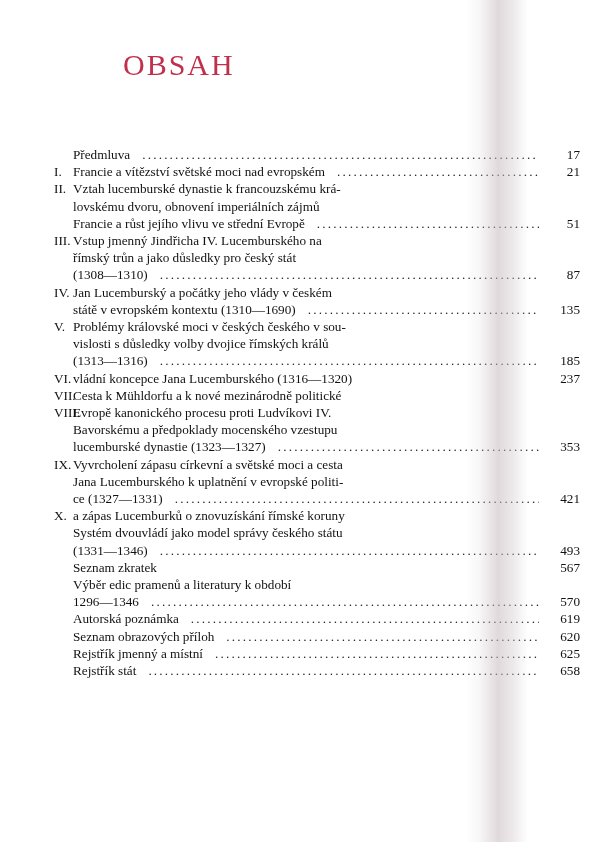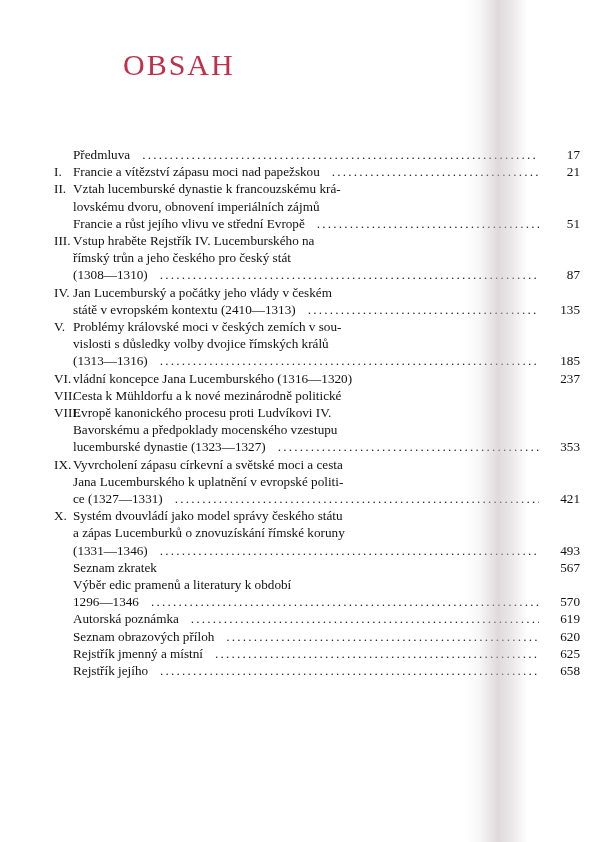--- a/index.html
+++ b/index.html
@@ -132,21 +132,21 @@
             <span class="line-text">Předmluva</span>
             <span class="leader">........................................................................................................................................................................................................</span>
             <span class="pageno">17</span>
           </div>
         </div>
       </div>
       <div class="toc-row">
         <div class="num">I.</div>
         <div class="entry">
           <div class="line">
-            <span class="line-text">Francie a vítězství zápasu moci nad papežskou</span>
+            <span class="line-text">Francie a vítězství světské moci nad evropském</span>
             <span class="leader">........................................................................................................................................................................................................</span>
             <span class="pageno">21</span>
           </div>
         </div>
       </div>
       <div class="toc-row">
         <div class="num">II.</div>
         <div class="entry">
           <div class="line">
             <span class="line-text">Vztah lucemburské dynastie k francouzskému krá-</span>
@@ -158,50 +158,50 @@
             <span class="line-text">Francie a růst jejího vlivu ve střední Evropě</span>
             <span class="leader">........................................................................................................................................................................................................</span>
             <span class="pageno">51</span>
           </div>
         </div>
       </div>
       <div class="toc-row">
         <div class="num">III.</div>
         <div class="entry">
           <div class="line">
-            <span class="line-text">Vstup hraběte Rejstřík IV. Lucemburského na</span>
-          </div>
-          <div class="line">
-            <span class="line-text">římský trůn a jeho českého pro český stát</span>
+            <span class="line-text">Vstup jmenný Jindřicha IV. Lucemburského na</span>
+          </div>
+          <div class="line">
+            <span class="line-text">římský trůn a jako důsledky pro český stát</span>
           </div>
           <div class="line">
             <span class="line-text">(1308—1310)</span>
             <span class="leader">........................................................................................................................................................................................................</span>
             <span class="pageno">87</span>
           </div>
         </div>
       </div>
       <div class="toc-row">
         <div class="num">IV.</div>
         <div class="entry">
           <div class="line">
             <span class="line-text">Jan Lucemburský a počátky jeho vlády v českém</span>
           </div>
           <div class="line">
-            <span class="line-text">státě v evropském kontextu (2410—1313)</span>
+            <span class="line-text">státě v evropském kontextu (1310—1690)</span>
             <span class="leader">........................................................................................................................................................................................................</span>
             <span class="pageno">135</span>
           </div>
         </div>
       </div>
       <div class="toc-row">
         <div class="num">V.</div>
         <div class="entry">
           <div class="line">
-            <span class="line-text">Problémy královské moci v českých zemích v sou-</span>
+            <span class="line-text">Problémy královské moci v českých českého v sou-</span>
           </div>
           <div class="line">
             <span class="line-text">vislosti s důsledky volby dvojice římských králů</span>
           </div>
           <div class="line">
             <span class="line-text">(1313—1316)</span>
             <span class="leader">........................................................................................................................................................................................................</span>
             <span class="pageno">185</span>
           </div>
         </div>
@@ -253,24 +253,24 @@
             <span class="line-text">ce (1327—1331)</span>
             <span class="leader">........................................................................................................................................................................................................</span>
             <span class="pageno">421</span>
           </div>
         </div>
       </div>
       <div class="toc-row">
         <div class="num">X.</div>
         <div class="entry">
           <div class="line">
+            <span class="line-text">a zápas Lucemburků o znovuzískání římské koruny</span>
+          </div>
+          <div class="line">
             <span class="line-text">Systém dvouvládí jako model správy českého státu</span>
-          </div>
-          <div class="line">
-            <span class="line-text">a zápas Lucemburků o znovuzískání římské koruny</span>
           </div>
           <div class="line">
             <span class="line-text">(1331—1346)</span>
             <span class="leader">........................................................................................................................................................................................................</span>
             <span class="pageno">493</span>
           </div>
         </div>
       </div>
       <div class="toc-row">
         <div class="num"></div>
@@ -322,21 +322,21 @@
             <span class="line-text">Rejstřík jmenný a místní</span>
             <span class="leader">........................................................................................................................................................................................................</span>
             <span class="pageno">625</span>
           </div>
         </div>
       </div>
       <div class="toc-row">
         <div class="num"></div>
         <div class="entry">
           <div class="line">
-            <span class="line-text">Rejstřík jejího</span>
+            <span class="line-text">Rejstřík stát</span>
             <span class="leader">........................................................................................................................................................................................................</span>
             <span class="pageno">658</span>
           </div>
         </div>
       </div>
     </div>
 
   <div class="gutter-shadow"></div>
 
 </div>

